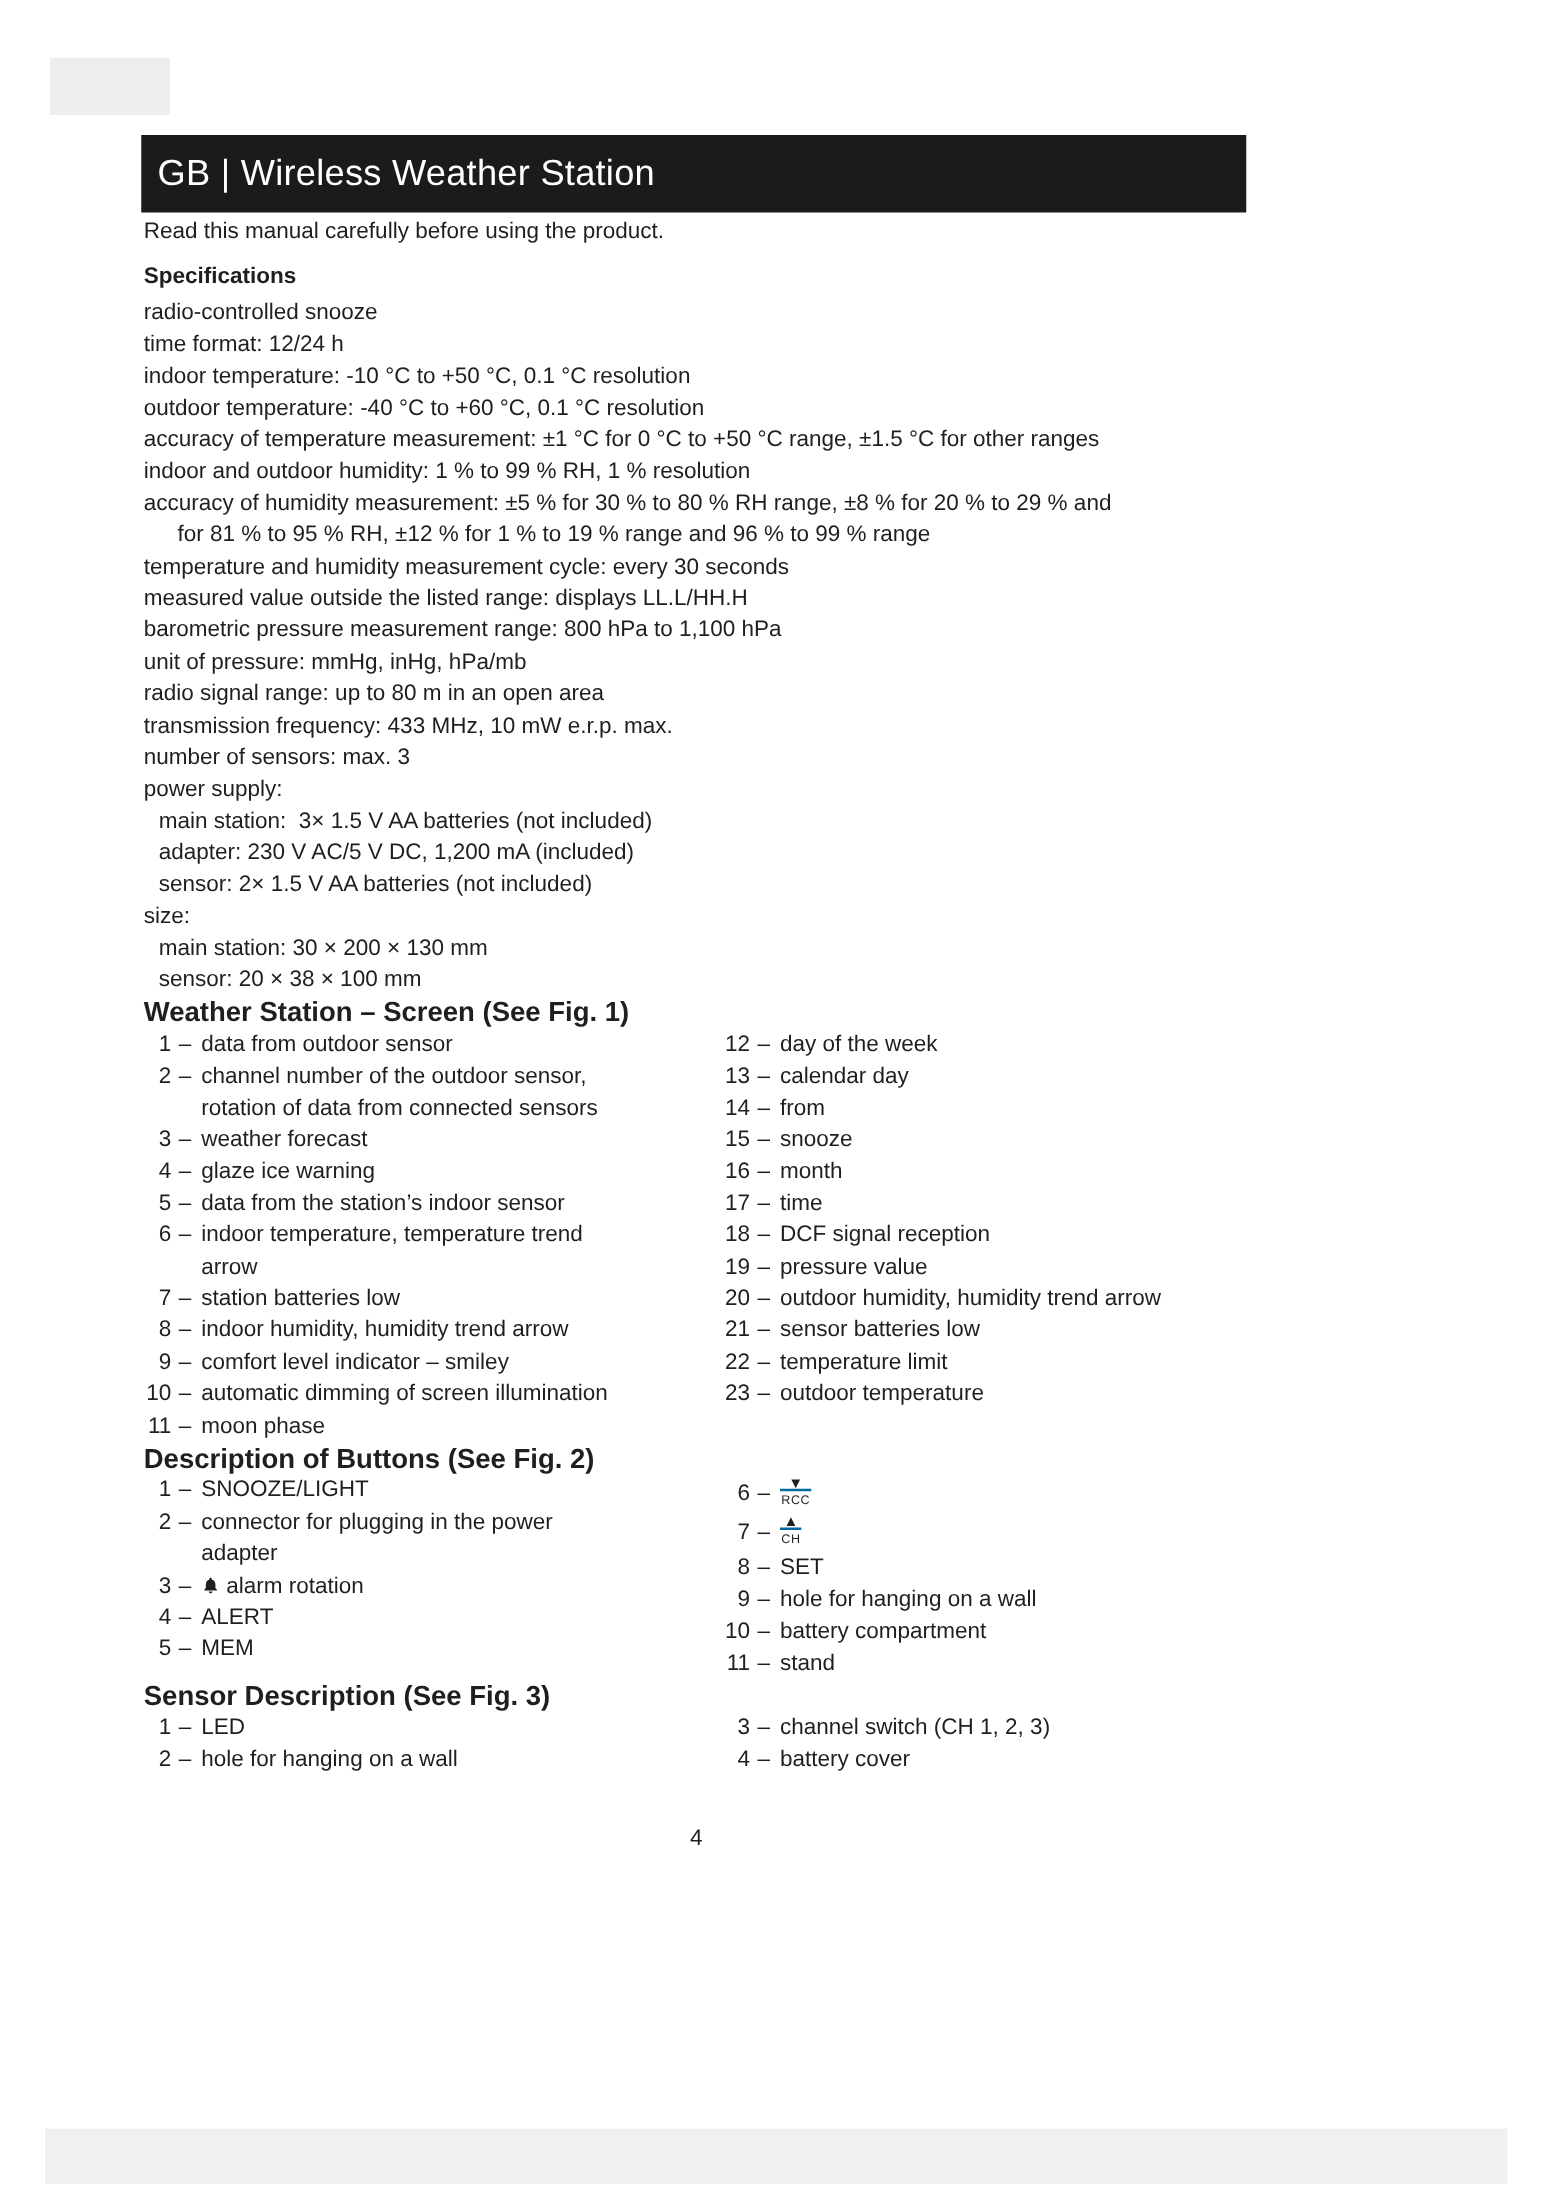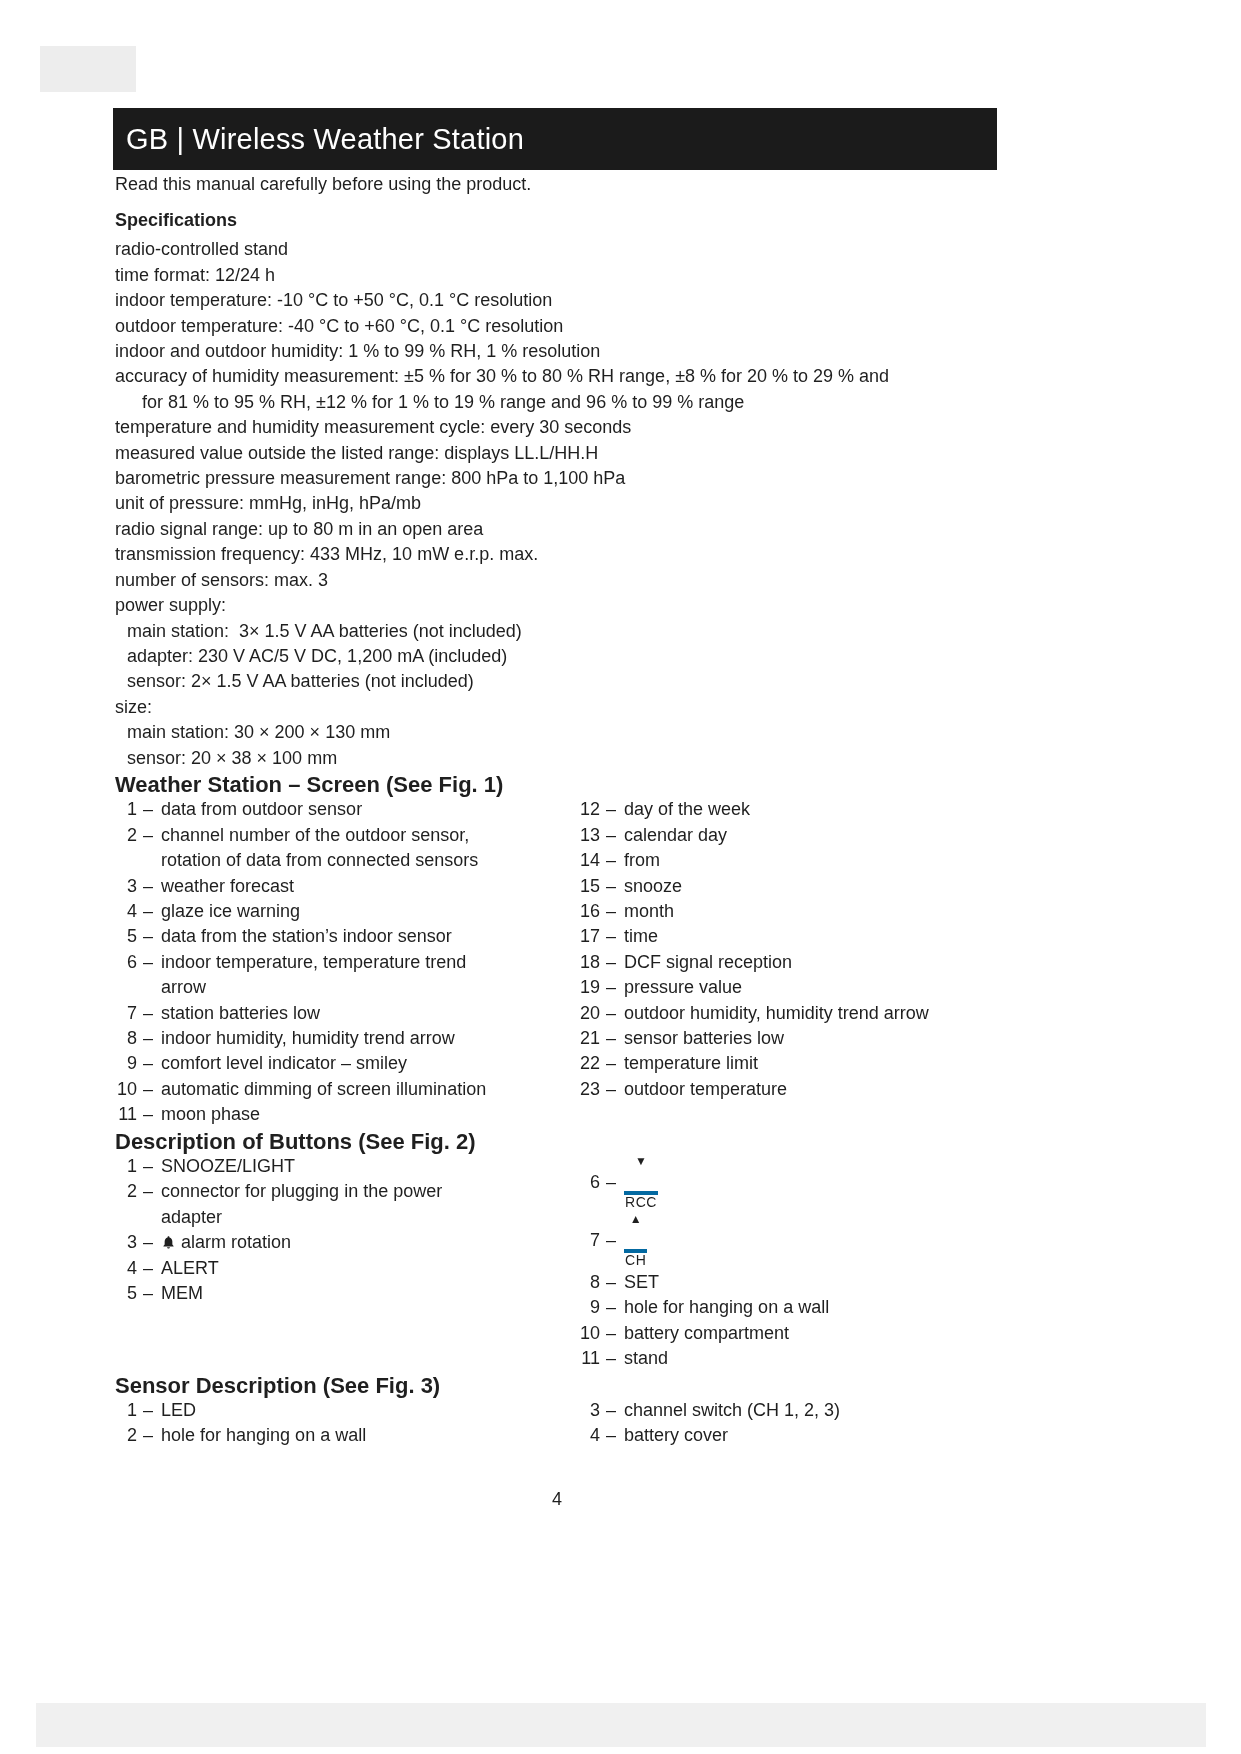--- a/index.html
+++ b/index.html
@@ -64,25 +64,24 @@
   .li-num { width: 22px; flex: none; text-align: right; }
   .li-dash { flex: none; margin: 0 8px 0 6px; }
   .li-text { flex: 1; white-space: pre-line; }
 
   .bell-icon { width: 15px; height: 15px; fill: #1f1f1f; vertical-align: -2px; margin-right: 5px; }
 
   .btn-stack { display: inline-flex; flex-direction: column; align-items: center; vertical-align: middle; }
   .btn-stack .tri { font-size: 12px; line-height: 10px; display: block; }
   .btn-stack .stack-label {
     display: block;
-    font-size: 14px; line-height: 15px;
-    border-top: 4px solid #0369a1;
+    font-size: 10px; line-height: 15px;
+    border-top: 2px solid #0369a1;
     padding: 0 1px;
     letter-spacing: 0.5px;
-    margin-top: 25px;
   }
 
   .page-number {
     width: 884px;
     text-align: center;
     margin-top: 38px;
     font-size: 18px;
   }
 </style>
 </head>
@@ -94,24 +93,25 @@
 
   <div class="header-bar">
     <span>GB | Wireless Weather Station</span>
   </div>
 
   <div class="content">
     <div class="intro">Read this manual carefully before using the product.</div>
 
     <h2 class="spec-title">Specifications</h2>
     <div id="spec-lines">
-        <div class="spec-line indent-0">radio-controlled stand</div>
+        <div class="spec-line indent-0">radio-controlled snooze</div>
         <div class="spec-line indent-0">time format: 12/24 h</div>
         <div class="spec-line indent-0">indoor temperature: -10 °C to +50 °C, 0.1 °C resolution</div>
         <div class="spec-line indent-0">outdoor temperature: -40 °C to +60 °C, 0.1 °C resolution</div>
+        <div class="spec-line indent-0">accuracy of temperature measurement: ±1 °C for 0 °C to +50 °C range, ±1.5 °C for other ranges</div>
         <div class="spec-line indent-0">indoor and outdoor humidity: 1 % to 99 % RH, 1 % resolution</div>
         <div class="spec-line indent-0">accuracy of humidity measurement: ±5 % for 30 % to 80 % RH range, ±8 % for 20 % to 29 % and</div>
         <div class="spec-line indent-2">for 81 % to 95 % RH, ±12 % for 1 % to 19 % range and 96 % to 99 % range</div>
         <div class="spec-line indent-0">temperature and humidity measurement cycle: every 30 seconds</div>
         <div class="spec-line indent-0">measured value outside the listed range: displays LL.L/HH.H</div>
         <div class="spec-line indent-0">barometric pressure measurement range: 800 hPa to 1,100 hPa</div>
         <div class="spec-line indent-0">unit of pressure: mmHg, inHg, hPa/mb</div>
         <div class="spec-line indent-0">radio signal range: up to 80 m in an open area</div>
         <div class="spec-line indent-0">transmission frequency: 433 MHz, 10 mW e.r.p. max.</div>
         <div class="spec-line indent-0">number of sensors: max. 3</div>

